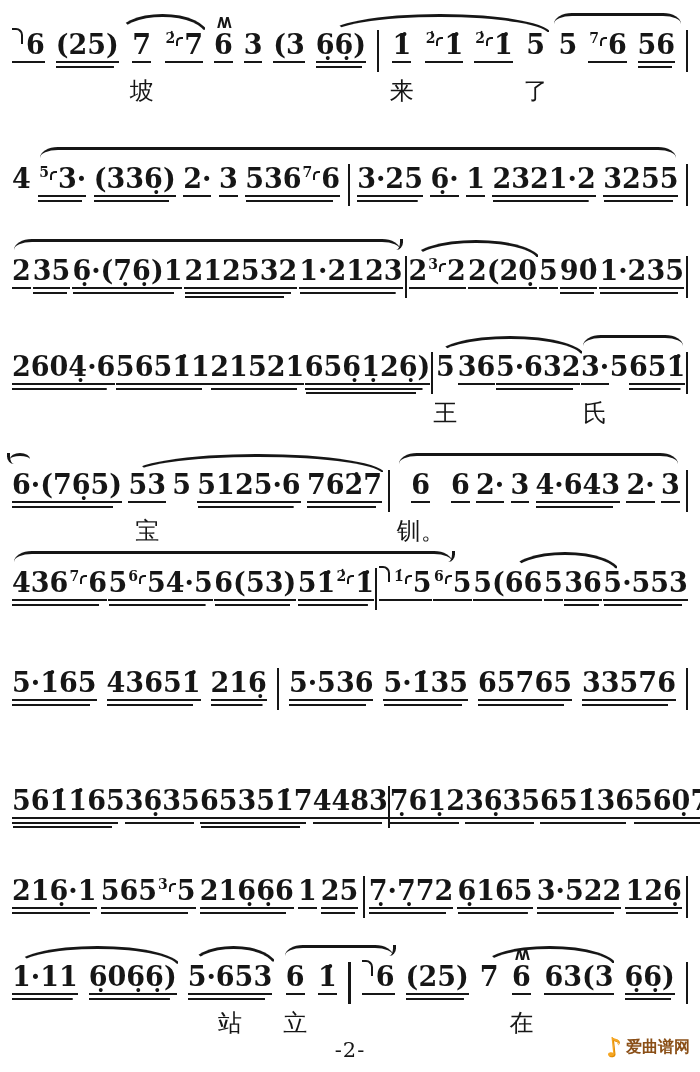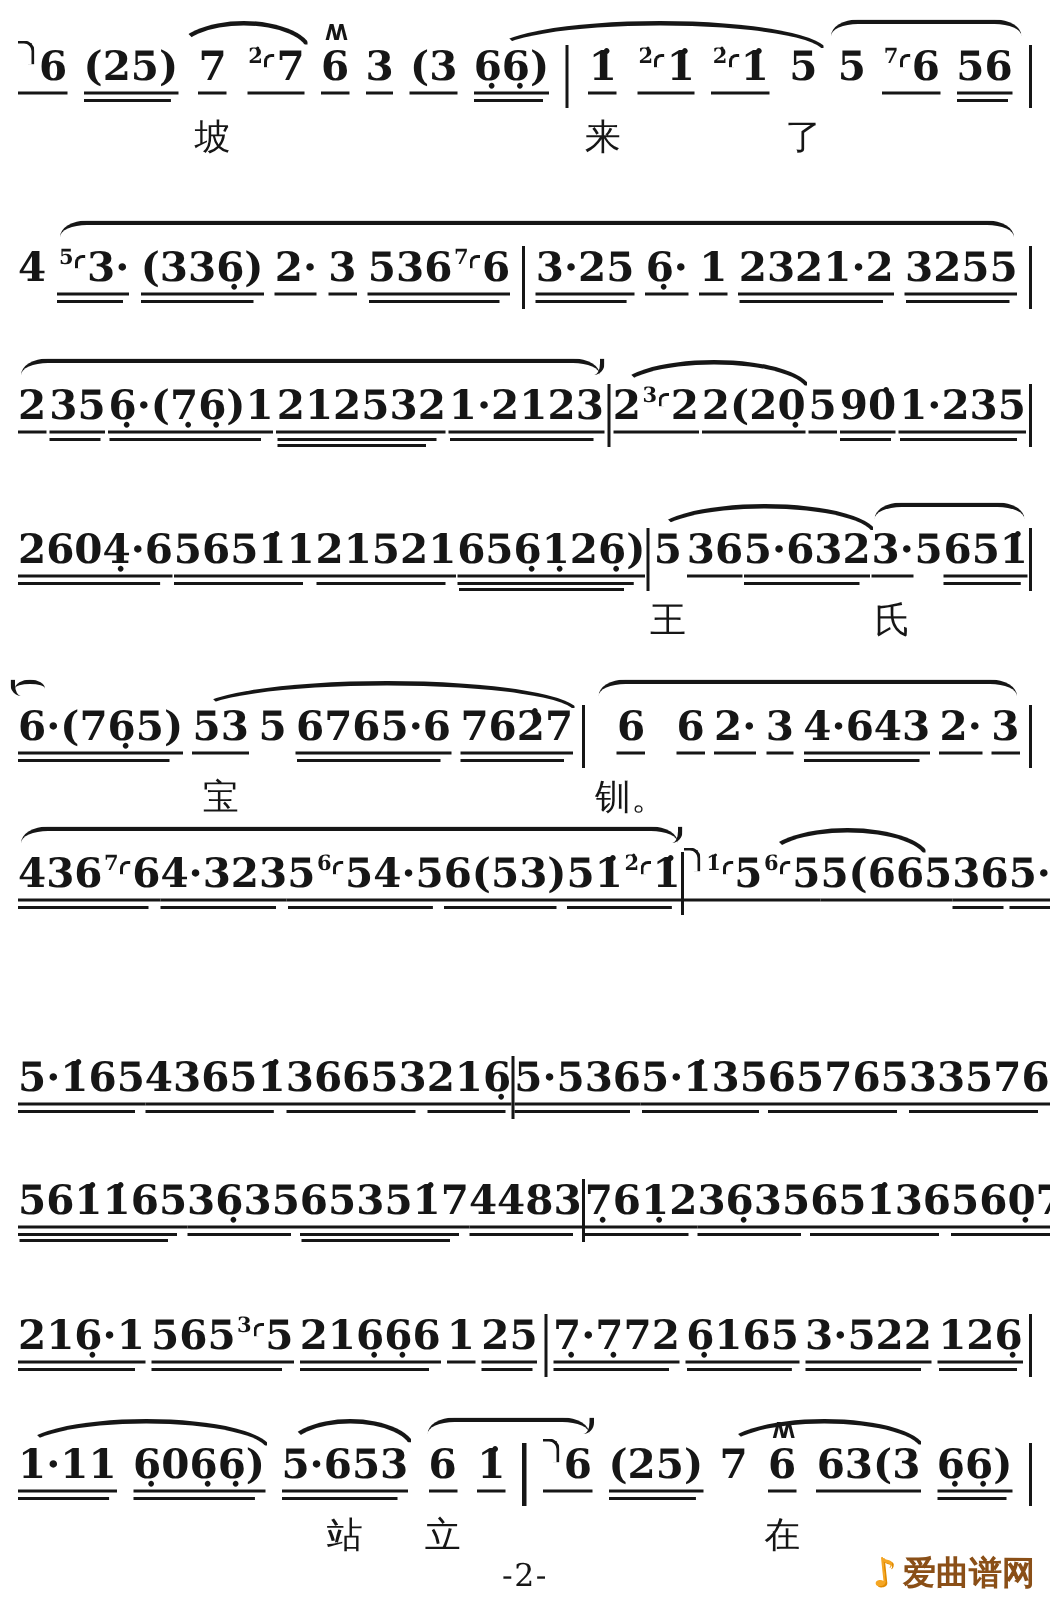--- a/index.html
+++ b/index.html
@@ -37,21 +37,21 @@
        border-top-left-radius:18px 11px;border-top-right-radius:18px 11px;}
   .arc.hr::after{content:"";position:absolute;right:-3px;top:-3px;height:11px;width:4px;
        border-right:3px solid #161616;border-bottom-right-radius:8px 9px;}
   .arc.hl::before{content:"";position:absolute;left:-3px;top:-3px;height:11px;width:4px;
        border-left:3px solid #161616;border-bottom-left-radius:8px 9px;}
   #footer-page{position:absolute;left:0;width:700px;top:1038px;text-align:center;
        font-size:21px;letter-spacing:1px;font-family:"DejaVu Serif",serif;}
   #watermark{position:absolute;right:10px;top:1034px;display:flex;align-items:center;gap:4px;}
   #wm-icon{font-family:"DejaVu Sans",sans-serif;font-size:26px;line-height:26px;color:#f5a623;
        text-shadow:1px 1px 0 #e08a00;transform:rotate(-6deg);}
-  #wm-text{font-family:"DejaVu Sans","Liberation Sans",sans-serif;font-size:22px;font-weight:bold;
+  #wm-text{font-family:"DejaVu Sans","Liberation Sans",sans-serif;font-size:16px;font-weight:bold;
        color:#8a4f17;}
 </style>
 </head>
 <body>
 
 <div id="sheet">
   <div>
       <div class="line" style="top: 10px;">
         <div class="cells">
           <div class="cell">
@@ -234,21 +234,21 @@
             <span class="note u2">6·(76̣5)</span>
           </div>
           <div class="cell">
             <span class="note u1">53</span>
             <span class="lyr">宝</span>
           </div>
           <div class="cell">
             <span class="note u0">5</span>
           </div>
           <div class="cell">
-            <span class="note u2">6765·6</span>
+            <span class="note u2">5125·6</span>
           </div>
           <div class="cell">
             <span class="note u2">762̇7</span>
           </div>
           <div class="vbar"></div>
           <div class="cell">
             <span class="note u1">6</span>
             <span class="lyr">钏。</span>
           </div>
           <div class="cell">
@@ -274,23 +274,20 @@
         <div class="arc flat hl" style="left: 10px; width: 20px;"></div>
         <div class="arc curve" style="left: 130px; width: 250px;"></div>
         <div class="arc flat" style="left: 399px; width: 279px;"></div>
       </div>
       <div class="line" style="top: 548px;">
         <div class="cells">
           <div class="cell">
             <span class="note u2">436<sup class="orn">7</sup>6</span>
           </div>
           <div class="cell">
-            <span class="note u2">4·323</span>
-          </div>
-          <div class="cell">
             <span class="note u2">5<sup class="orn">6</sup>54·5</span>
           </div>
           <div class="cell">
             <span class="note u2">6(53)</span>
           </div>
           <div class="cell">
             <span class="note u2">51̇<sup class="orn">2̇</sup>1̇</span>
           </div>
           <div class="vbar"></div>
           <div class="cell">
@@ -308,30 +305,27 @@
           <div class="cell">
             <span class="note u2">36</span>
           </div>
           <div class="cell">
             <span class="note u2">5·553</span>
           </div>
         </div>
         <div class="arc flat hr" style="left: 14px; width: 438px;"></div>
         <div class="arc curve" style="left: 510px; width: 104px;"></div>
       </div>
-      <div class="line" style="top: 684px;">
+      <div class="line" style="top: 648px;">
         <div class="cells">
           <div class="cell">
             <span class="note u2">5·1̇65</span>
           </div>
           <div class="cell">
             <span class="note u2">43651̇</span>
-          </div>
-          <div class="cell">
-            <span class="note u2">36653</span>
           </div>
           <div class="cell">
             <span class="note u2">216̣</span>
           </div>
           <div class="vbar"></div>
           <div class="cell">
             <span class="note u2">5·536</span>
           </div>
           <div class="cell">
             <span class="note u2">5·1̇35</span>

